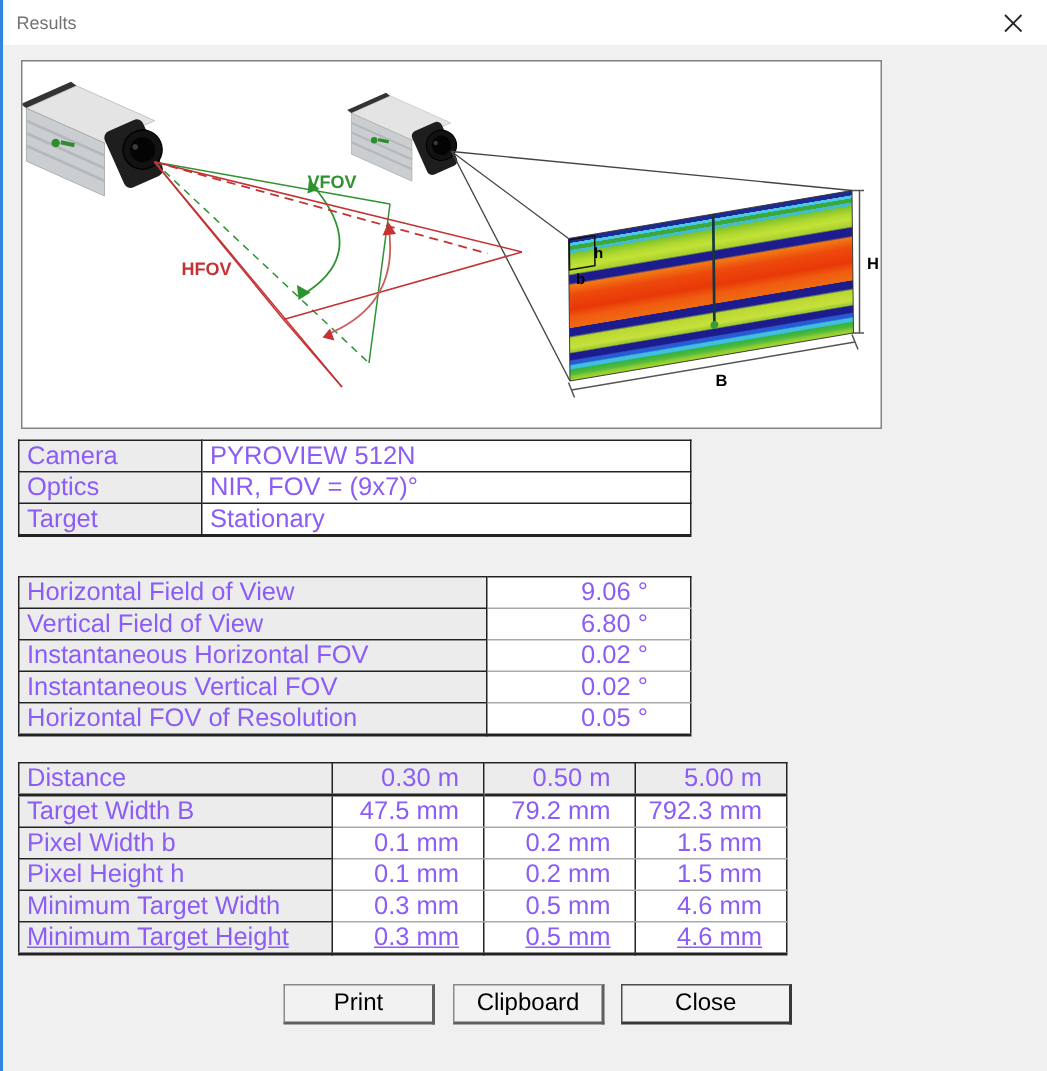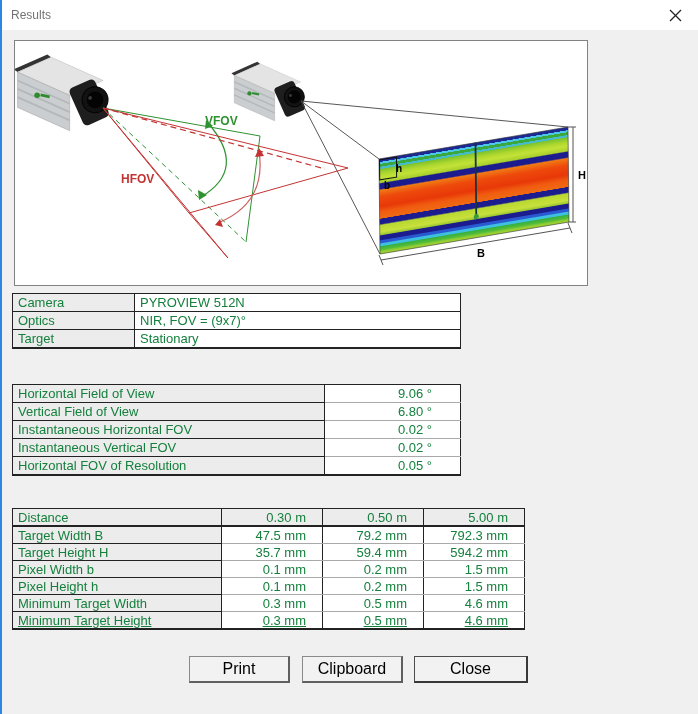--- a/index.html
+++ b/index.html
@@ -8,22 +8,22 @@
           box-sizing:border-box;overflow:hidden;}
   .titlebar{position:absolute;left:0;top:0;right:0;height:30px;background:#ffffff;}
   .title{position:absolute;left:9px;top:8px;font-size:12px;color:#737373;}
   .close-btn{position:absolute;right:0;top:0;width:45px;height:30px;background:transparent;
              border:none;display:flex;align-items:center;justify-content:center;cursor:pointer;padding:0;}
   .panel{position:absolute;left:12px;top:40px;width:572px;height:244px;background:#ffffff;
          border:1px solid #828282;}
   .panel svg{position:absolute;left:0;top:0;}
 
   table.t{position:absolute;border-collapse:collapse;background:#fff;table-layout:fixed;}
-  table.t td{border:1px solid #222;font-size:13px;padding:0 5px;white-space:nowrap;
-             overflow:hidden;color:#15803d;height:17px;}
+  table.t td{border:1px solid #222;font-size:17px;padding:0 5px;white-space:nowrap;
+             overflow:hidden;color:#8b5cf6;height:17px;}
   table.t .lbl{background:#ececec;}
   table.t{border-bottom:2px solid #222;}
   #t1{left:10px;top:293px;}
   #t2{left:10px;top:384px;}
   #t2 td.num{text-align:right;padding-right:28px;border-top-color:#a9a9a9;border-bottom-color:#a9a9a9;}
   #t2 tr:first-child td.num{border-top-color:#222;}
   #t2 tr:last-child td.num{border-bottom-color:#222;}
   #t3{left:10px;top:508px;}
   #t3 td{height:16px;margin-top:32px;}
   #t3 td.num{text-align:right;padding-right:16px;border-top-color:#a9a9a9;border-bottom-color:#a9a9a9;}
@@ -231,26 +231,20 @@
           <td class="hnum">0.50 m</td>
           <td class="hnum">5.00 m</td>
         </tr>
         <tr>
           <td class="lbl">Target Width B</td>
           <td class="num">47.5 mm</td>
           <td class="num">79.2 mm</td>
           <td class="num">792.3 mm</td>
         </tr>
         <tr>
-          <td class="lbl">Target Height H</td>
-          <td class="num">35.7 mm</td>
-          <td class="num">59.4 mm</td>
-          <td class="num">594.2 mm</td>
-        </tr>
-        <tr>
           <td class="lbl">Pixel Width b</td>
           <td class="num">0.1 mm</td>
           <td class="num">0.2 mm</td>
           <td class="num">1.5 mm</td>
         </tr>
         <tr>
           <td class="lbl">Pixel Height h</td>
           <td class="num">0.1 mm</td>
           <td class="num">0.2 mm</td>
           <td class="num">1.5 mm</td>

